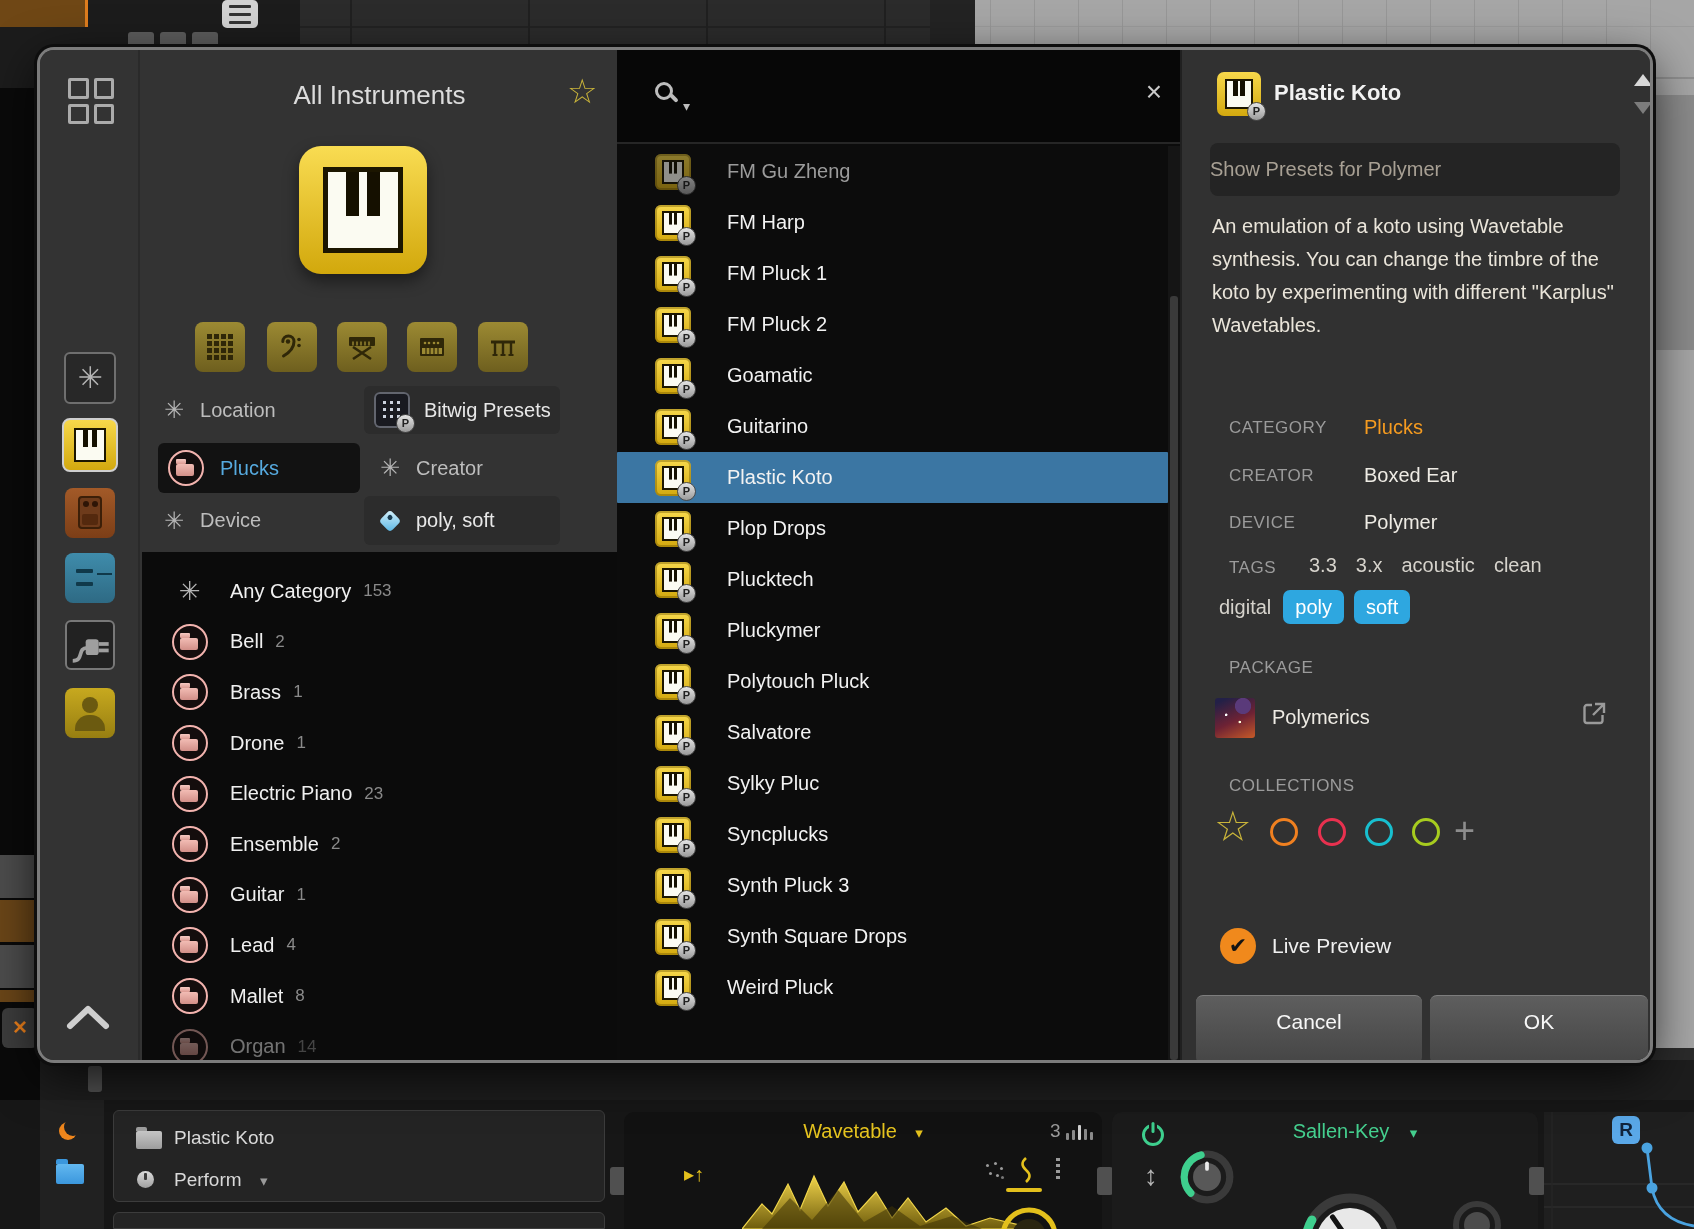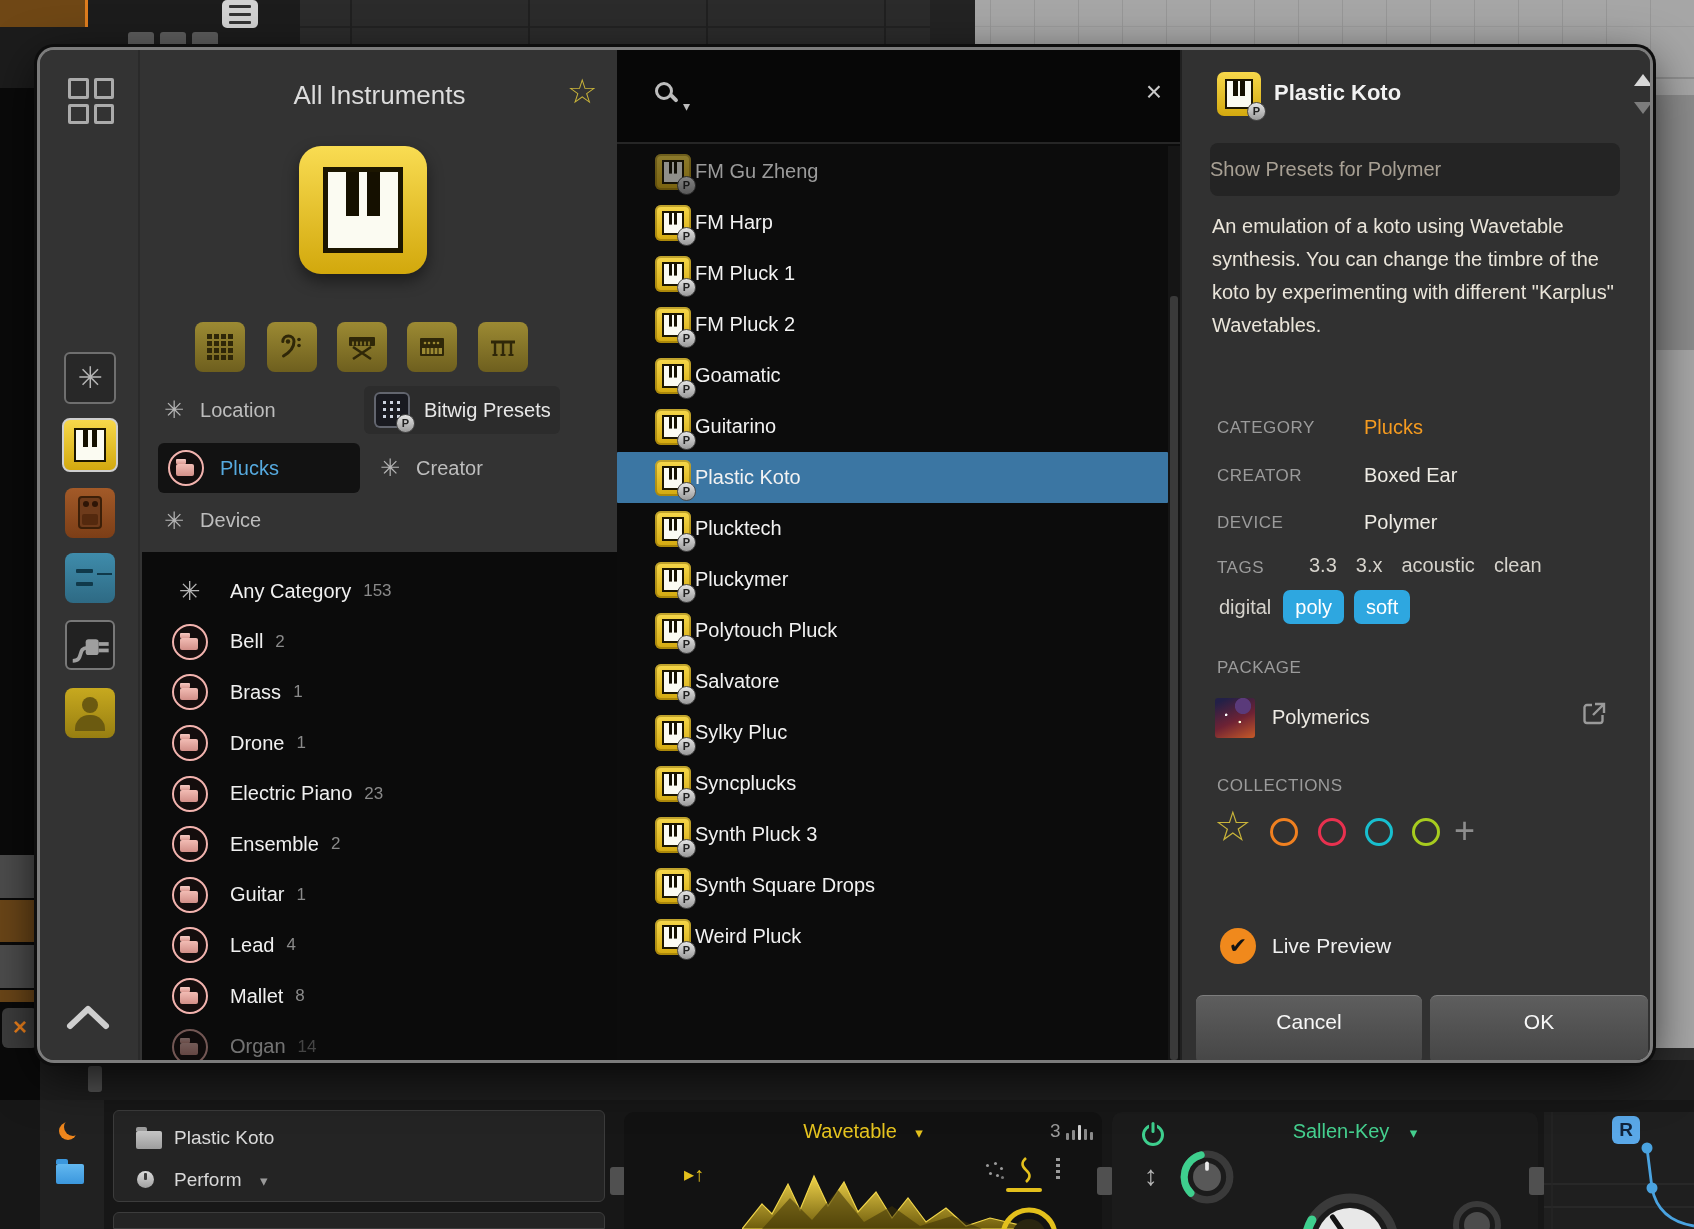--- a/index.html
+++ b/index.html
@@ -121,40 +121,40 @@
   
   .lpanel { left:577px; top:0; width:563px; height:1010px; background:#0c0c0c; }
   .searchbar { left:0; top:0; width:563px; height:94px; background:#070707; border-bottom:2px solid #262626; }
   .mag { position:absolute; left:38px; top:32px; width:18px; height:18px; border:3px solid #bdbdbd; border-radius:50%; }
   .mag::after { content:""; position:absolute; width:10px; height:3.5px; background:#bdbdbd; transform:rotate(45deg); right:-9px; bottom:-2px; border-radius:2px; }
   .mag-caret { position:absolute; left:66px; top:48px; color:#bdbdbd; font-size:14px; }
   .search-input { position:absolute; left:92px; top:26px; width:400px; height:42px; background:transparent; border:none; outline:none; color:#eee; font-size:20px; }
   .close-x { position:absolute; right:18px; top:28px; color:#c9c9c9; font-size:28px; line-height:1; }
   .results { left:0; top:96px; width:563px; height:914px; overflow:hidden; }
   .result-row { display:flex; align-items:center; height:51px; padding-left:38px; margin-right:12px; color:#f2f2f2; font-size:20px; border-radius:1px; }
-  .result-row .lbl { margin-left:4px; white-space:nowrap; }
+  .result-row .lbl { margin-left:36px; white-space:nowrap; }
   .result-row.selected { background:#3b76a3; }
   .result-row.dim .lbl { color:#9b9b9b; }
   .result-row.dim .preset-icon { opacity:.55; }
   .preset-icon { position:relative; width:36px; height:36px; border-radius:6px; flex:none;
     background:linear-gradient(#f7d84b,#d3a90f); box-shadow:inset 0 0 0 2px rgba(110,85,0,.4); }
   .preset-icon .piano-glyph { left:7px; right:7px; top:6px; bottom:6px; }
   .scrollbar { left:551px; top:96px; width:12px; height:914px; background:#151515; }
   .thumb { left:2px; top:150px; width:8px; height:764px; background:#3a3a3a; border-radius:3px; }
   
   .dpanel { left:1140px; top:0; width:470px; height:1010px; background:#313131; border-left:2px solid #202020; }
   .d-icon { left:35px; top:22px; width:44px; height:44px; border-radius:7px; background:linear-gradient(#f7d84b,#d3a90f); }
   .d-title { left:92px; top:30px; color:#f2f2f2; font-size:22px; font-weight:bold; }
   .spin { width:0; height:0; border-left:9px solid transparent; border-right:9px solid transparent; }
   .spin.up { border-bottom:12px solid #d8d8d8; }
   .spin.down { border-top:12px solid #7c7c7c; }
   .show-btn { left:28px; top:93px; width:410px; height:53px; background:#242424; border-radius:8px;
     color:#a8a094; font-size:20px; text-align:left; line-height:53px; }
   .desc { left:30px; top:160px; width:424px; color:#eae5da; font-size:20px; line-height:33px; }
-  .meta-label { color:#9b9b9b; font-size:17px; letter-spacing:.5px; }
+  .meta-label { color:#9b9b9b; font-size:17px; letter-spacing:.5px;margin-left:12px; }
   .meta-value { color:#eeebe4; font-size:20px; }
   .orange { color:#f59b20; }
   .tagrow { display:flex; align-items:center; gap:19px; }
   .tag-plain { color:#d6d3cc; font-size:20px; }
   .tag-chip { background:#2ea7e0; color:#fff; font-size:20px; border-radius:7px; height:34px; line-height:34px; padding:0 12px; }
   .pk-thumb { left:33px; top:648px; width:40px; height:40px; border-radius:3px;
     background:radial-gradient(circle at 70% 20%, #5a3a7a 0 18%, rgba(0,0,0,0) 20%),
       radial-gradient(circle at 28% 42%, #fff 1px, rgba(0,0,0,0) 1.6px),
       radial-gradient(circle at 62% 60%, #ffd 1px, rgba(0,0,0,0) 1.6px),
       linear-gradient(155deg,#232047 10%, #6e2234 55%, #c75a28 100%); }
@@ -427,20 +427,24 @@
     </div>
     <div class="abs filter-label" style="left:238px;top:393px;height:50px">
       <span class="ast" style="font-size:24px">✳</span>
       <span>Creator</span>
     </div>
 
     <div class="abs filter-label" style="left:22px;top:446px;height:49px">
       <span class="ast" style="font-size:24px">✳</span>
       <span>Device</span>
     </div>
+    <div class="abs chip" style="left:222px;top:446px;width:196px;height:49px;background:#2c2c2c;padding-left:18px;gap:18px">
+      <span class="tag-icon"></span>
+      <span style="color:#e8e8e8;font-size:20px">poly, soft</span>
+    </div>
 
     <div class="abs cats">
       <div class="cat-row">
         <span class="ast" style="font-size:26px;width:36px">✳</span>
         <span class="nm">Any Category</span>
         <span class="cnt">153</span>
       </div>
       <div>
 
       <div class="cat-row">
@@ -540,20 +544,26 @@
         <div class="result-row selected">
           <span class="preset-icon p-badge">
             <span class="piano-glyph"></span>
           </span>
           <span class="lbl">Plastic Koto</span>
         </div>
         <div class="result-row">
           <span class="preset-icon p-badge">
             <span class="piano-glyph"></span>
           </span>
+          <span class="lbl">Plop Drops</span>
+        </div>
+        <div class="result-row">
+          <span class="preset-icon p-badge">
+            <span class="piano-glyph"></span>
+          </span>
           <span class="lbl">Plucktech</span>
         </div>
         <div class="result-row">
           <span class="preset-icon p-badge">
             <span class="piano-glyph"></span>
           </span>
           <span class="lbl">Pluckymer</span>
         </div>
         <div class="result-row">
           <span class="preset-icon p-badge">

